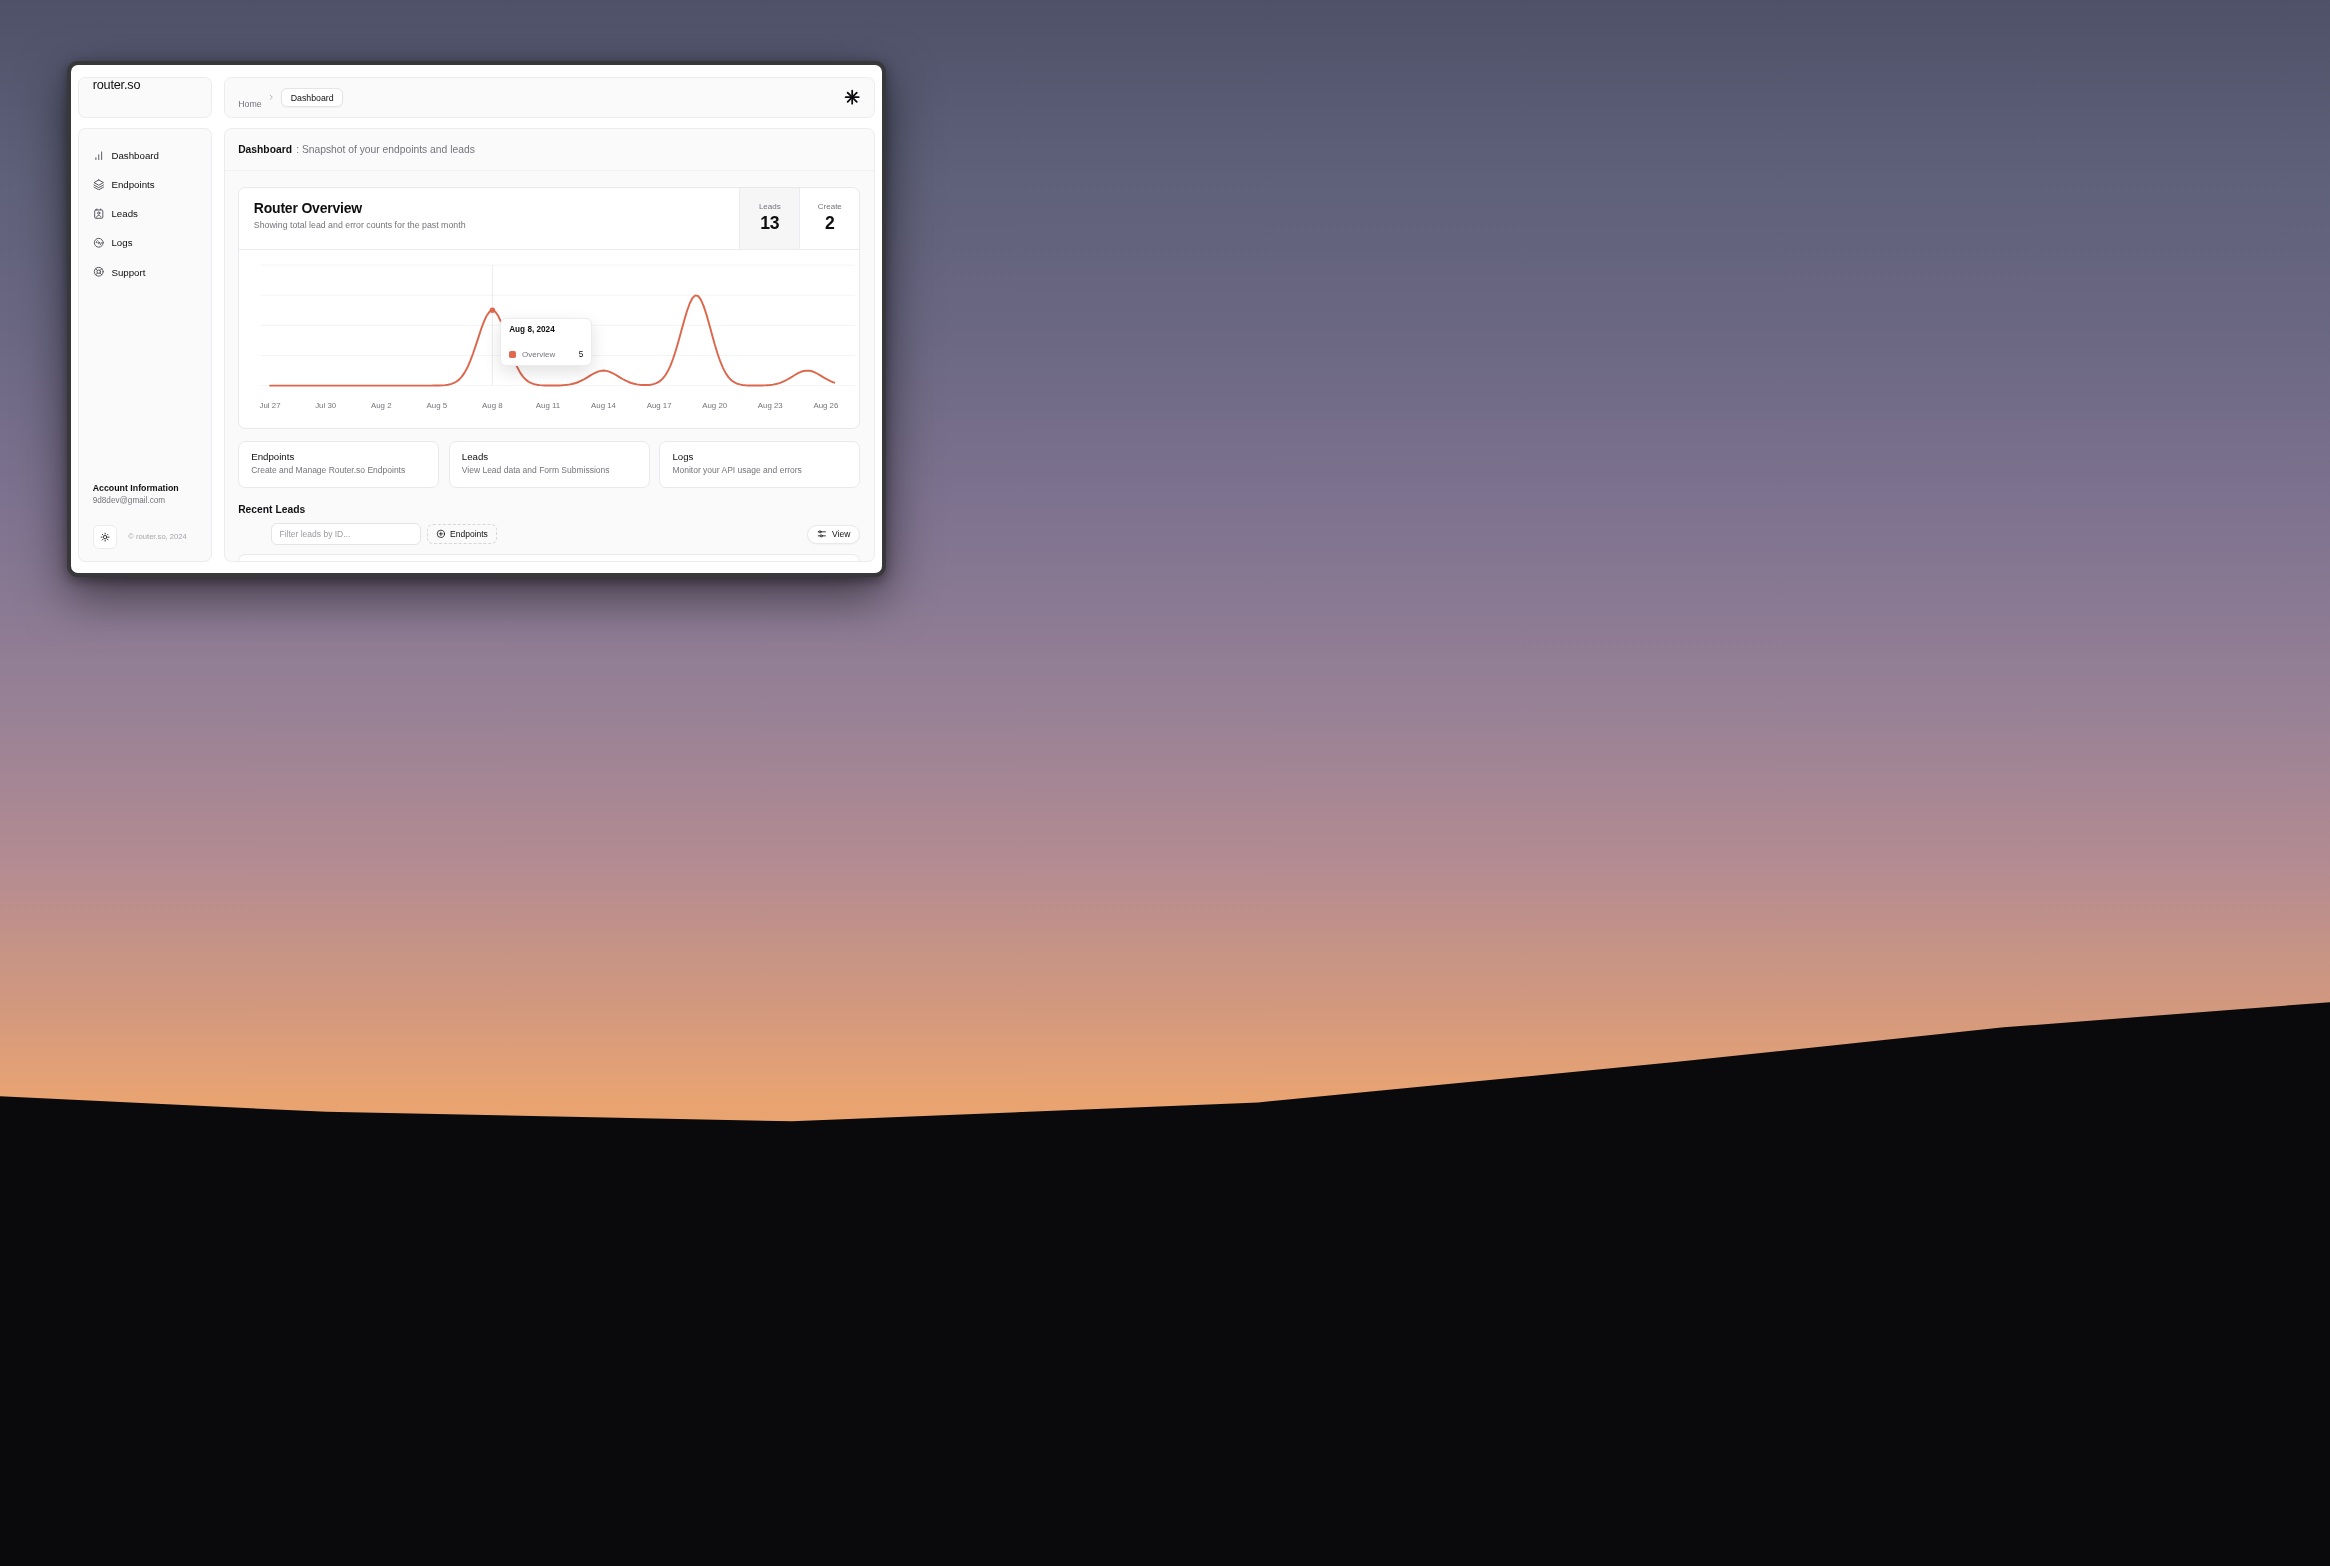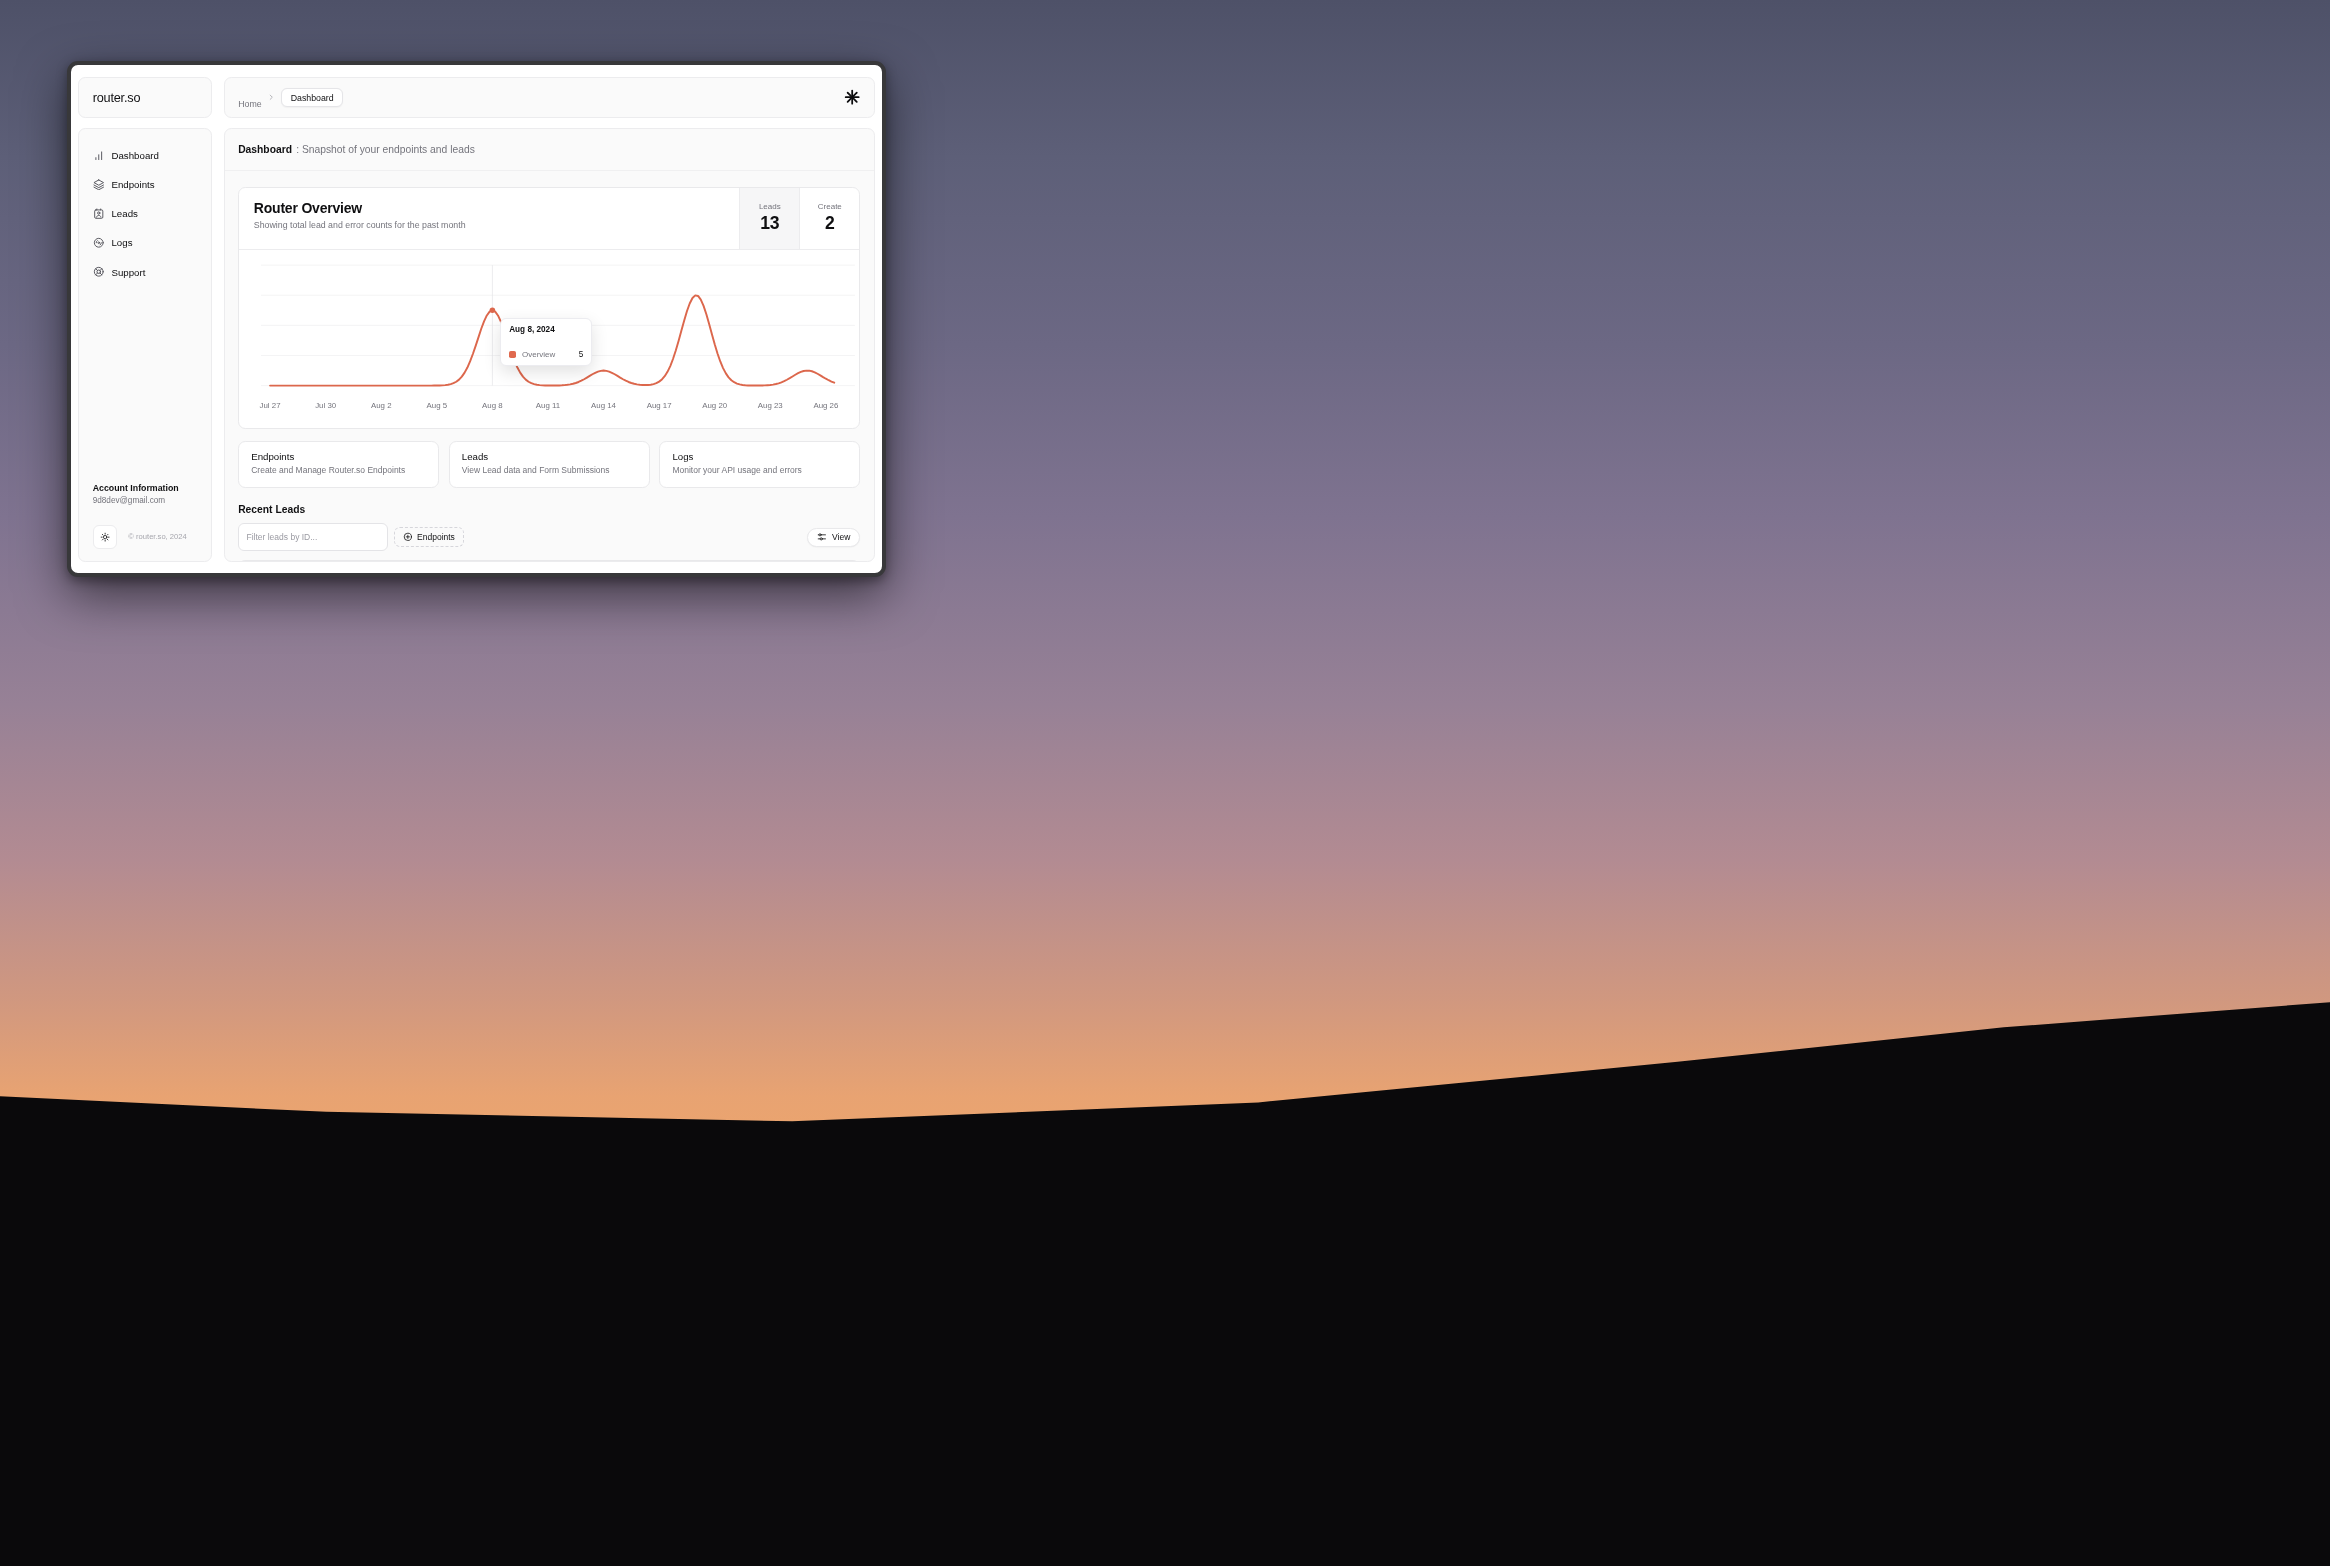--- a/index.html
+++ b/index.html
@@ -14,21 +14,21 @@
     clip-path:polygon(0 70%,14% 71%,34% 71.6%,54% 70.4%,72% 67.8%,86% 65.6%,100% 64%,100% 100%,0 100%);}
   
   .window{position:absolute;left:67px;top:61px;width:819px;height:516px;
     box-sizing:border-box;background:#fff;border:4.2px solid #38383a;border-radius:11px;
     box-shadow:0 18px 49px rgba(0,0,0,.55), 0 3.6px 11px rgba(0,0,0,.35);
     display:flex;padding:12px 7.3px 11px 7.3px;gap:11.5px;}
   .col-sidebar{width:134px;min-width:134px;display:flex;flex-direction:column;gap:9.7px;}
   .col-main{flex:1;display:flex;flex-direction:column;gap:9.7px;min-width:0;}
   .card-surface{background:#fafafa;border:0.6px solid #ececee;border-radius:7.3px;box-sizing:border-box;}
   
-  .logo-card{height:41px;display:flex;align-items:center;padding:0 13.4px;}
+  .logo-card{height:41px;display:flex;padding:0 13.4px;}
   .logo{font-size:12.7px;font-weight:500;color:#101012;letter-spacing:-0.2px;}
   
   .nav-card{flex:1;display:flex;flex-direction:column;padding:19.4px 13.4px 12px 13.4px;overflow:hidden;}
   .nav-item{display:flex;align-items:center;gap:7.3px;height:14.6px;margin-bottom:14.6px;cursor:pointer;}
   .nav-item .ic{width:11.5px;height:11.5px;color:#55555c;display:flex;}
   .nav-item .lbl{font-size:9.7px;color:#0c0c0e;}
   .account{margin-top:auto;}
   .account-title{font-size:8.8px;font-weight:700;color:#101012;}
   .account-email{font-size:8.2px;color:#74747c;margin-top:3px;}
   .foot-row{display:flex;align-items:center;margin-top:19.4px;}
@@ -73,23 +73,23 @@
   .tt-value{margin-left:auto;font-size:8.2px;color:#101012;font-weight:500;}
   
   .cards-row{display:grid;grid-template-columns:1fr 1fr 1fr;gap:9.7px;margin-top:12px;}
   .quick-card{background:#fff;border:0.6px solid #e9e9eb;border-radius:7.3px;height:47px;
     box-sizing:border-box;padding:9px 12px;cursor:pointer;}
   .qc-title{font-size:9.7px;font-weight:500;color:#0f0f11;}
   .qc-desc{font-size:8.5px;color:#74747c;margin-top:3px;}
   
   .recent-title{font-size:10.3px;font-weight:700;color:#101012;margin-top:16px;}
   .filter-row{display:flex;align-items:center;gap:6px;margin-top:8.5px;}
-  .filter-input{width:150px;height:28px;box-sizing:border-box;border:0.6px solid #e4e4e7;
+  .filter-input{width:150px;height:22px;box-sizing:border-box;border:0.6px solid #e4e4e7;
     border-radius:6px;background:#fff;padding:0 7.3px;font-size:8.5px;color:#101012;
-    font-family:inherit;outline:none;}
+    font-family:inherit;outline:none;margin-left:33px;}
   .filter-input::placeholder{color:#9a9aa2;}
   .endpoints-btn{height:19.4px;border:0.9px dashed #d6d6db;border-radius:6px;background:transparent;
     display:flex;align-items:center;gap:4.2px;padding:0 8px;font-size:8.5px;font-weight:500;
     color:#101012;cursor:pointer;font-family:inherit;}
   .endpoints-btn .ic{width:9.7px;height:9.7px;display:flex;color:#101012;}
   .view-btn{margin-left:auto;height:19px;background:#fff;border:0.6px solid #e9e9eb;border-radius:9.7px;
     display:flex;align-items:center;gap:4.9px;padding:0 9px;font-size:8.5px;font-weight:500;
     color:#101012;cursor:pointer;box-shadow:0 0.6px 1.2px rgba(0,0,0,.05);font-family:inherit;}
   .view-btn .ic{width:9.7px;height:9.7px;display:flex;color:#101012;}
   .table-card-top{margin-top:8.5px;height:29px;background:#fff;border:0.6px solid #e9e9eb;

